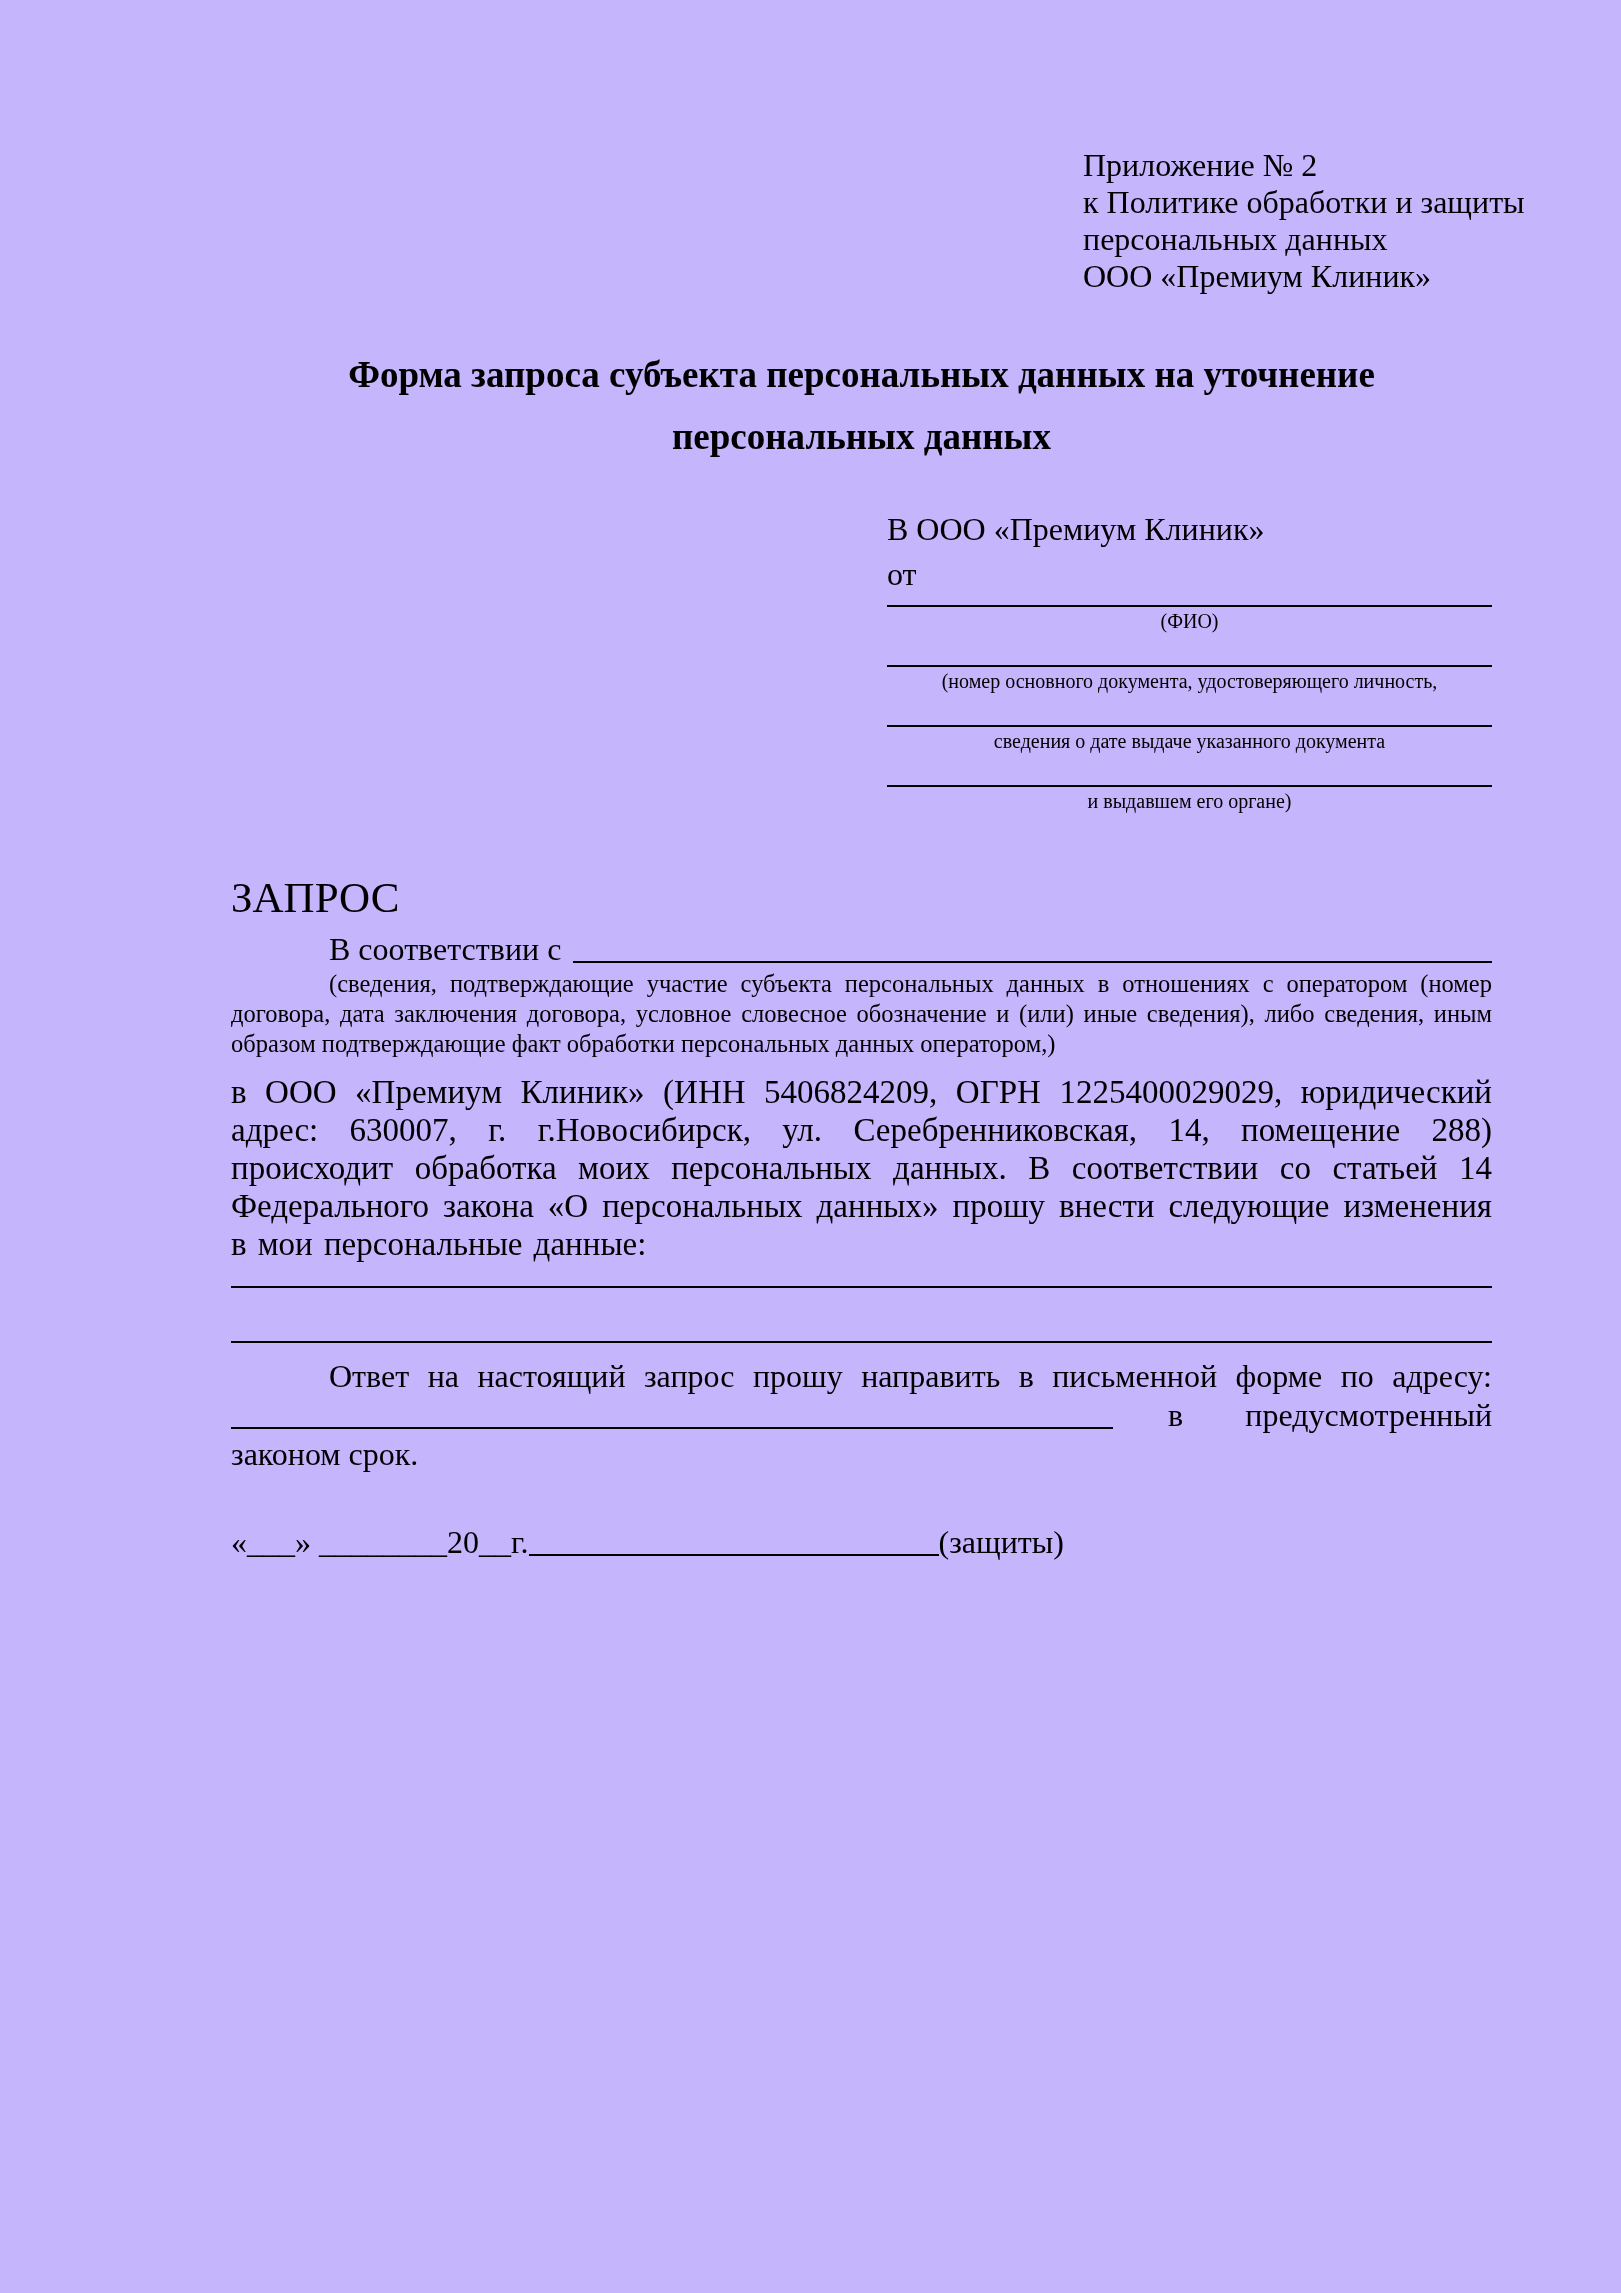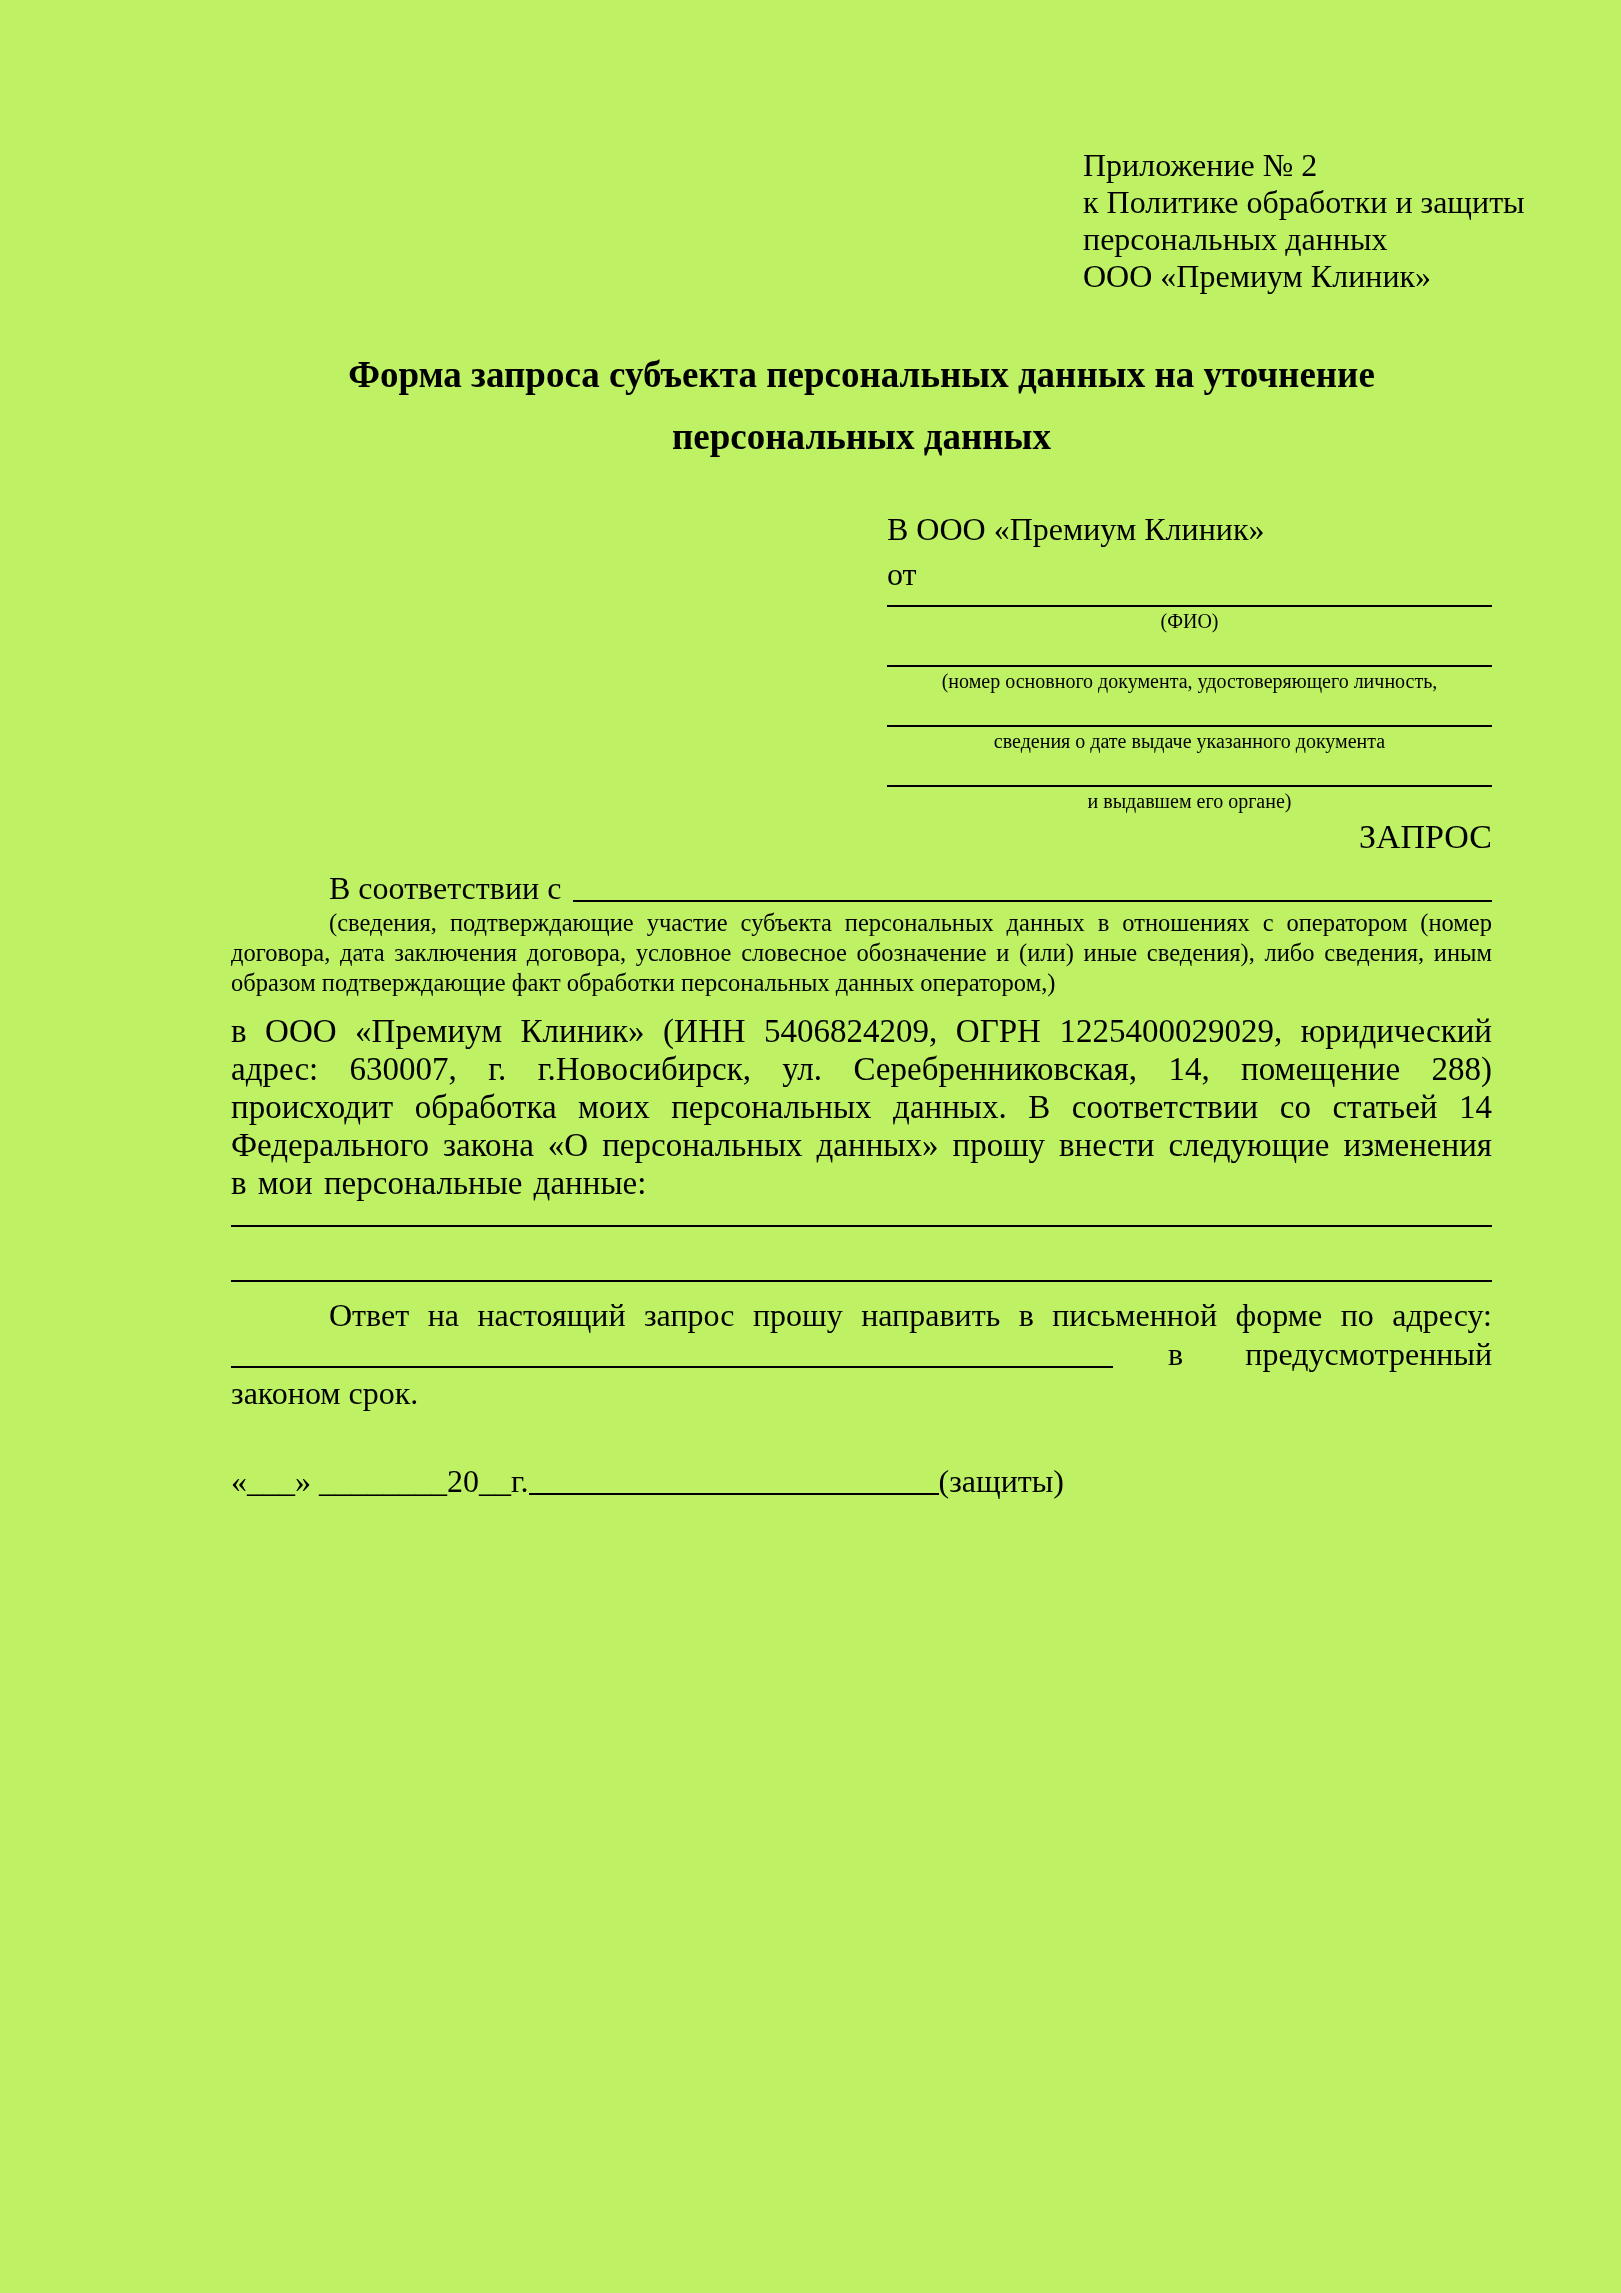--- a/index.html
+++ b/index.html
@@ -1,21 +1,21 @@
 <!DOCTYPE html>
 <html lang="ru"><head>
 <meta charset="utf-8">
 <style>
   * { margin: 0; padding: 0; box-sizing: border-box; }
   html, body { background: #ffffff; }
   .page {
     position: relative;
     width: 1621px;
     height: 2294px;
-    background: #bef264;
+    background: #c4b5fd;
     color: #000000;
     font-family: "Liberation Serif", "DejaVu Serif", serif;
     font-size: 32px;
     padding: 147px 129px 0 231px;
     overflow: hidden;
   }
 
   
   .appendix { margin-left: 852px; line-height: 37px; }
   .appendix div { white-space: nowrap; }
@@ -35,22 +35,23 @@
   .field .rule.first { margin-top: 7.8px; }
   .field .rule.gap { margin-top: 29px; }
   .field .cap {
     font-size: 20px;
     line-height: 29px;
     text-align: center;
     white-space: nowrap;
   }
 
   .zapros {
-    text-align: right;
-    font-size: 34px;
+    margin-top: 61px;
+    text-align: left;
+    font-size: 43px;
     line-height: 41px;
   }
 
   
   .lead-row {
     display: flex;
     align-items: flex-end;
     padding-left: 98px;
     margin-top: 11.8px;
     line-height: 39px;

